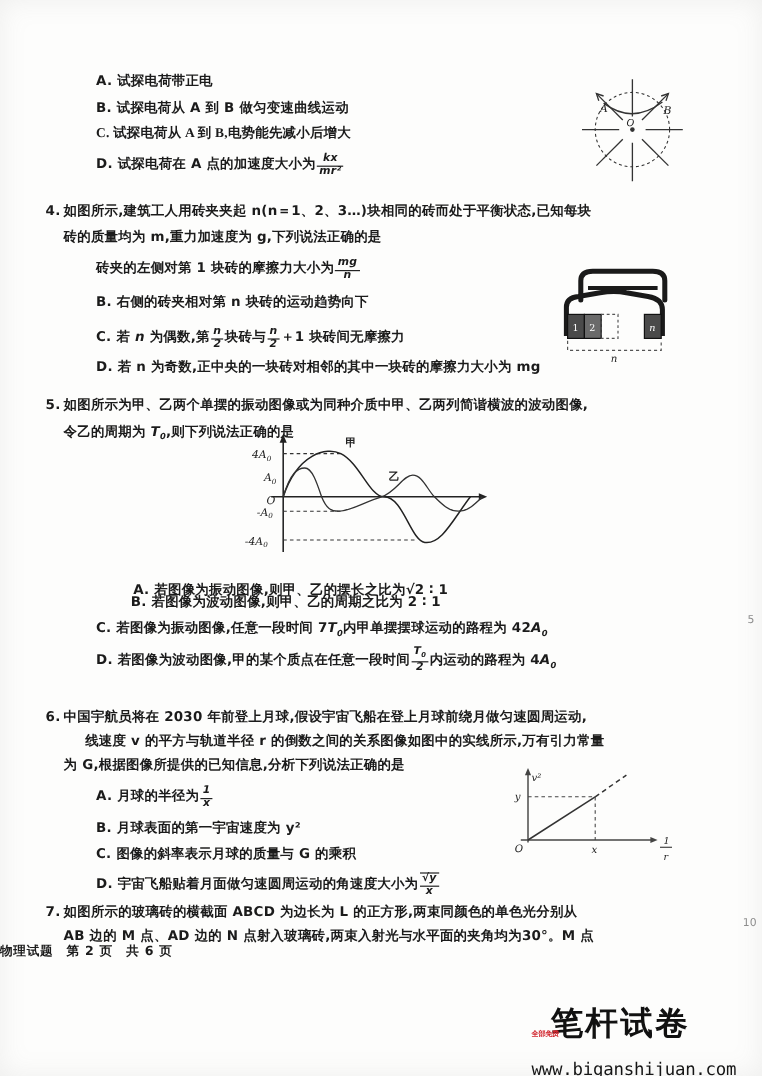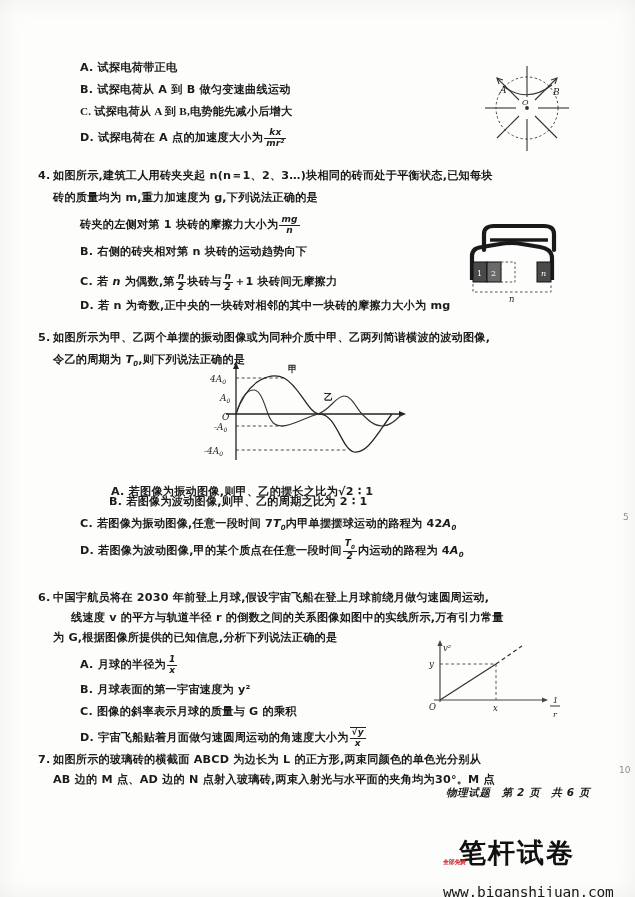--- a/index.html
+++ b/index.html
@@ -54,27 +54,26 @@
   .frac .num { display:block; padding: 0 2px; border-bottom: 1px solid #222; }
   .frac .den { display:block; padding: 0 2px; }
   .rad { border-top: 1px solid #222; padding: 0 1px 0 0;}
   sub.s { font-size: 0.62em; vertical-align: sub; font-style: italic;}
 
   .footer {
     position: absolute;
     left: 0;
     top: 786px;
     width: 590px;
-    text-align: right;
+    text-align: left;
     font-family: "DejaVu Sans","Liberation Sans",sans-serif;
     font-weight: 700;
     font-size: 10.5px;
     color: #1b1b1b;
     letter-spacing: 0.6px;
-    font-style: italic;
   }
   .sidenum {
     position:absolute;
     font-family: "DejaVu Sans","Liberation Sans",sans-serif;
     font-size: 9px;
     color: #8e8e8e;
   }
   
   .wm {
     position: absolute;

